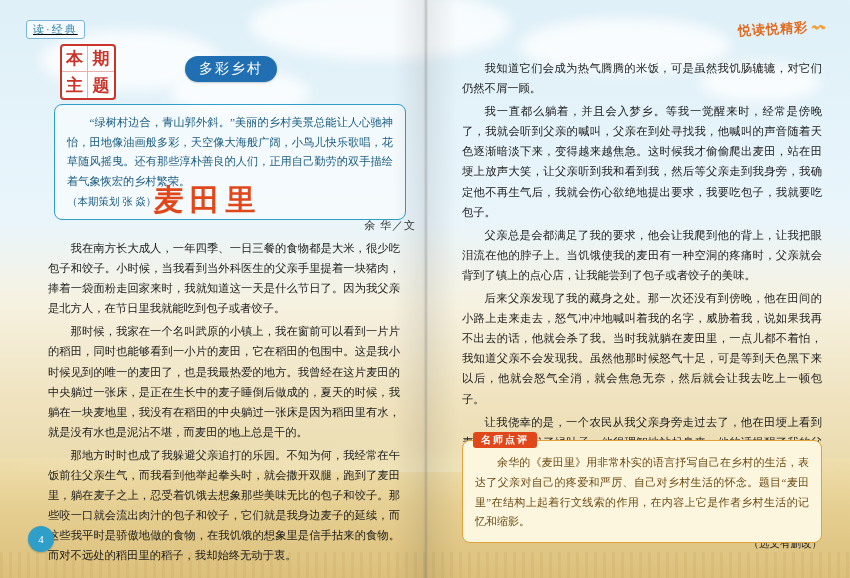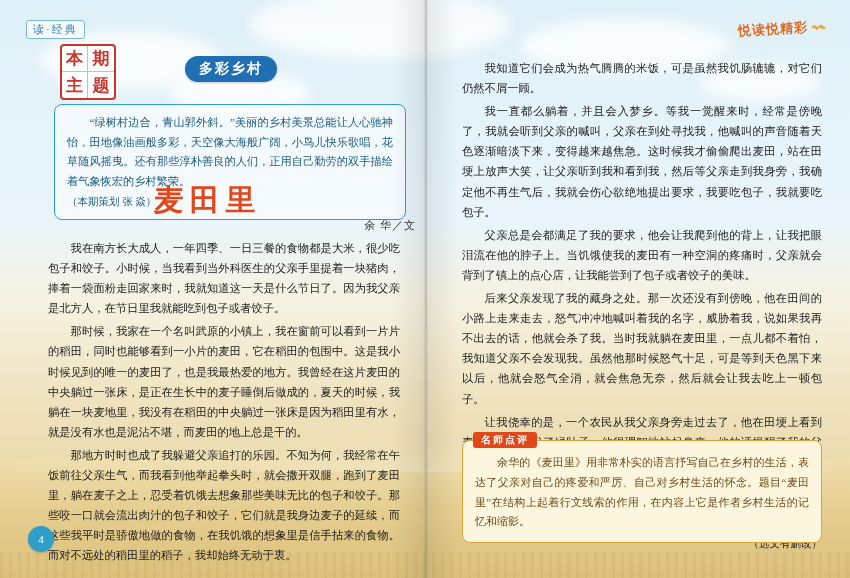--- a/index.html
+++ b/index.html
@@ -36,21 +36,21 @@
     background:linear-gradient(to right, rgba(150,150,150,0), rgba(120,120,120,.35), rgba(150,150,150,0));
   }
   .spine-shadow{
     position:absolute;left:392px;top:0;width:66px;height:578px;
     background:linear-gradient(to right, rgba(0,0,0,0) 0%, rgba(0,0,0,.07) 45%, rgba(0,0,0,.10) 50%, rgba(0,0,0,.07) 55%, rgba(0,0,0,0) 100%);
     pointer-events:none;
   }
 
   
   .hdr-left{
-    position:absolute;left:26px;top:20px;display:flex;align-items:flex-start;gap:6px;
+    position:absolute;left:26px;top:20px;display:flex;align-items:flex-start;gap:6px;text-decoration:underline;
   }
   .hdr-left .badge{
     border:1px solid #7ab7d8;border-radius:3px;padding:1px 6px;
     color:#2f7fa8;font-size:11px;letter-spacing:2px;background:rgba(255,255,255,.6);
   }
   .hdr-right{
     position:absolute;right:24px;top:18px;color:#e06a1f;font-size:13px;font-weight:bold;
     letter-spacing:1px;transform:rotate(-3deg);
   }
   .hdr-right .wave{display:inline-block;color:#f0a23a;margin-left:4px;}
@@ -62,21 +62,21 @@
     display:grid;grid-template-columns:1fr 1fr;grid-template-rows:1fr 1fr;
     color:#c9342b;font-size:17px;font-weight:bold;
   }
   .seal span{display:flex;align-items:center;justify-content:center;
     border-right:1px solid #e6b0ad;border-bottom:1px solid #e6b0ad;}
   .seal span:nth-child(2),.seal span:nth-child(4){border-right:none;}
   .seal span:nth-child(3),.seal span:nth-child(4){border-bottom:none;}
 
   .topic-pill{
     position:absolute;left:185px;top:56px;background:#1f6fb2;color:#fff;
-    font-size:14px;font-weight:bold;letter-spacing:2px;border-radius:13px;
+    font-size:14px;font-weight:normal;letter-spacing:2px;border-radius:13px;
     padding:4px 14px;box-shadow:0 1px 2px rgba(0,0,0,.2);
   }
 
   
   .intro{
     position:absolute;left:30px;top:104px;width:352px;
     border:1.5px solid #2f9ec9;border-radius:8px;background:rgba(255,255,255,.55);
     padding:8px 12px 10px 12px;box-sizing:border-box;margin-left:24px;
   }
   .intro p{margin:0;font-size:11.2px;line-height:1.75;color:#1a5b80;text-indent:2em;text-align:justify;}

